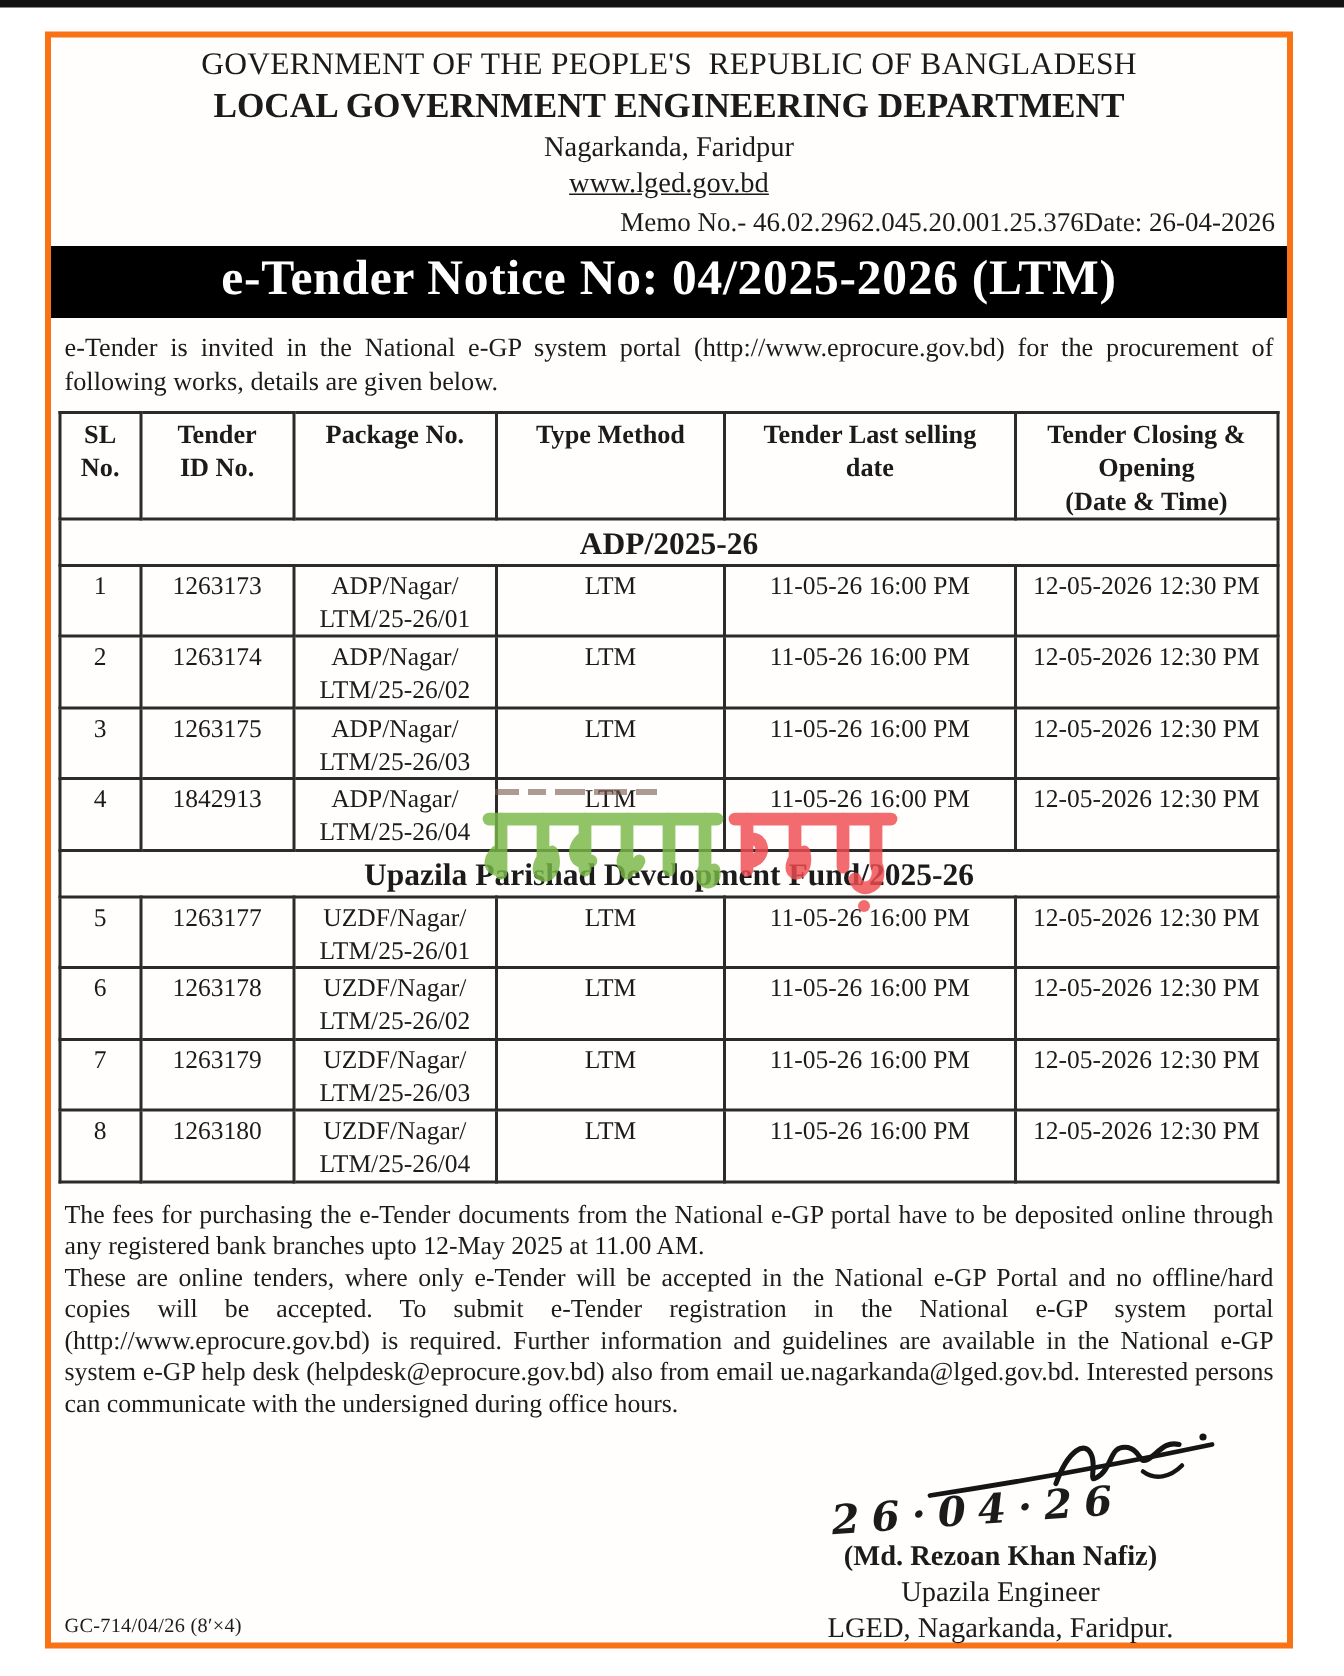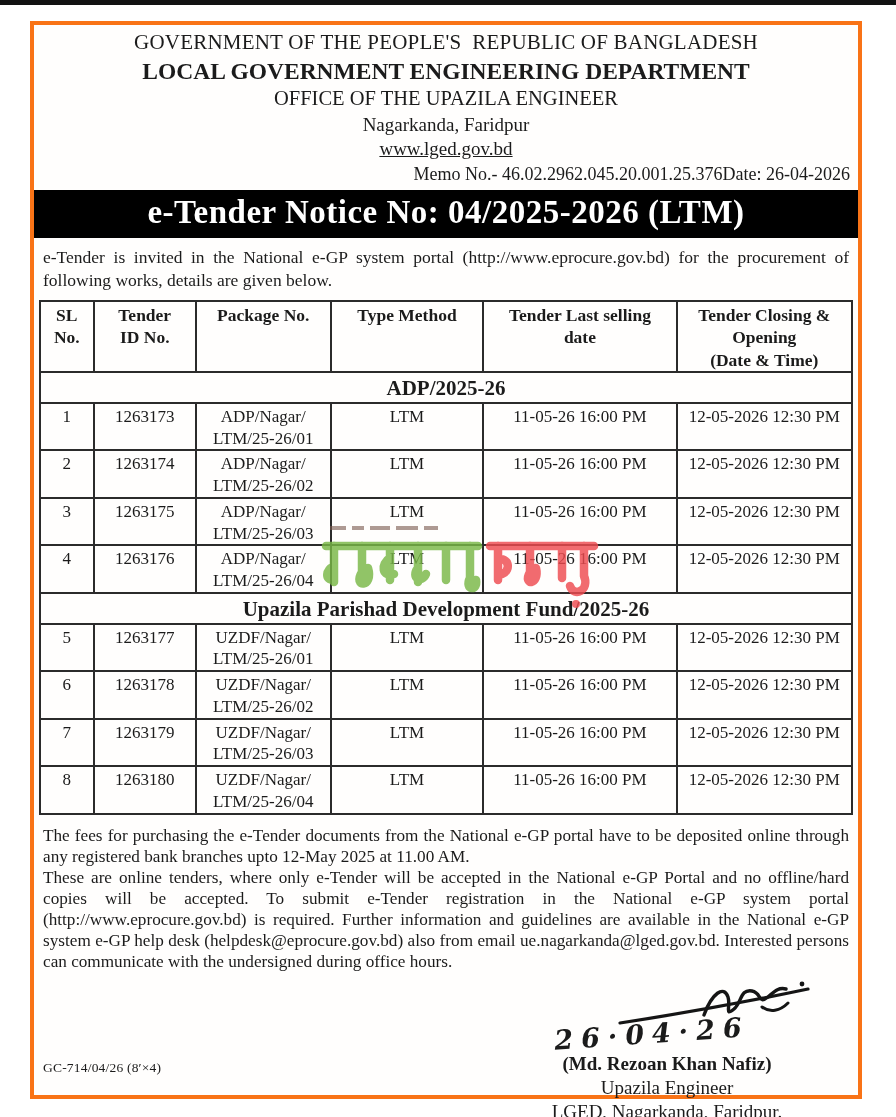--- a/index.html
+++ b/index.html
@@ -34,35 +34,34 @@
   td.pkg{white-space:pre-line;}
   tbody.data td{height:42px;}
   .notes{font-size:17.2px;text-align:justify;padding:11px 9px 0 9px;line-height:1.22;}
   .notes p{margin:0;}
   .sig{width:350px;margin:4px 16px 0 auto;text-align:center;font-size:19px;line-height:1.12;}
   .sig-scribble{display:block;margin:0 20px -10px auto;}
   .hand-date{font-family:"DejaVu Serif", serif;font-style:italic;font-weight:bold;
     font-size:27px;letter-spacing:8px;transform:rotate(-4deg);margin:0 30px 4px 0;}
   .sig-name{font-weight:bold;margin-top:2px;}
   .sig-line{margin-top:3px;}
-  .footer{position:absolute;left:9px;bottom:19px;font-size:13.5px;letter-spacing:0.2px;}
+  .footer{position:absolute;left:9px;bottom:3px;font-size:13.5px;letter-spacing:0.2px;}
   .watermark{position:absolute;left:318px;top:516px;width:290px;height:94px;
     opacity:0.82;pointer-events:none;}
 </style>
 </head>
 <body>
 
 <div class="topbar"></div>
 
 <div class="doc">
 
   <div class="hdr">
     <div class="hl1">GOVERNMENT OF THE PEOPLE'S  REPUBLIC OF BANGLADESH</div>
     <div class="hl2">LOCAL GOVERNMENT ENGINEERING DEPARTMENT</div>
-    <div class="hl3">OFFICE OF THE UPAZILA ENGINEER</div>
     <div class="hl4">Nagarkanda, Faridpur</div>
     <div class="hl5"><span>www.lged.gov.bd</span></div>
   </div>
 
   <div class="memo-row">
     <span>Memo No.- 46.02.2962.045.20.001.25.376</span>
     <span>Date: 26-04-2026</span>
   </div>
 
   <div class="title-bar">
@@ -123,21 +122,21 @@
         <td>3</td>
         <td>1263175</td>
         <td class="pkg">ADP/Nagar/
 LTM/25-26/03</td>
         <td>LTM</td>
         <td>11-05-26 16:00 PM</td>
         <td>12-05-2026 12:30 PM</td>
       </tr>
       <tr>
         <td>4</td>
-        <td>1263176</td>
+        <td>1842913</td>
         <td class="pkg">ADP/Nagar/
 LTM/25-26/04</td>
         <td>LTM</td>
         <td>11-05-26 16:00 PM</td>
         <td>12-05-2026 12:30 PM</td>
       </tr>
     </tbody>
     <tbody>
       <tr>
         <td colspan="6" class="section-row">Upazila Parishad Development Fund/2025-26</td>

